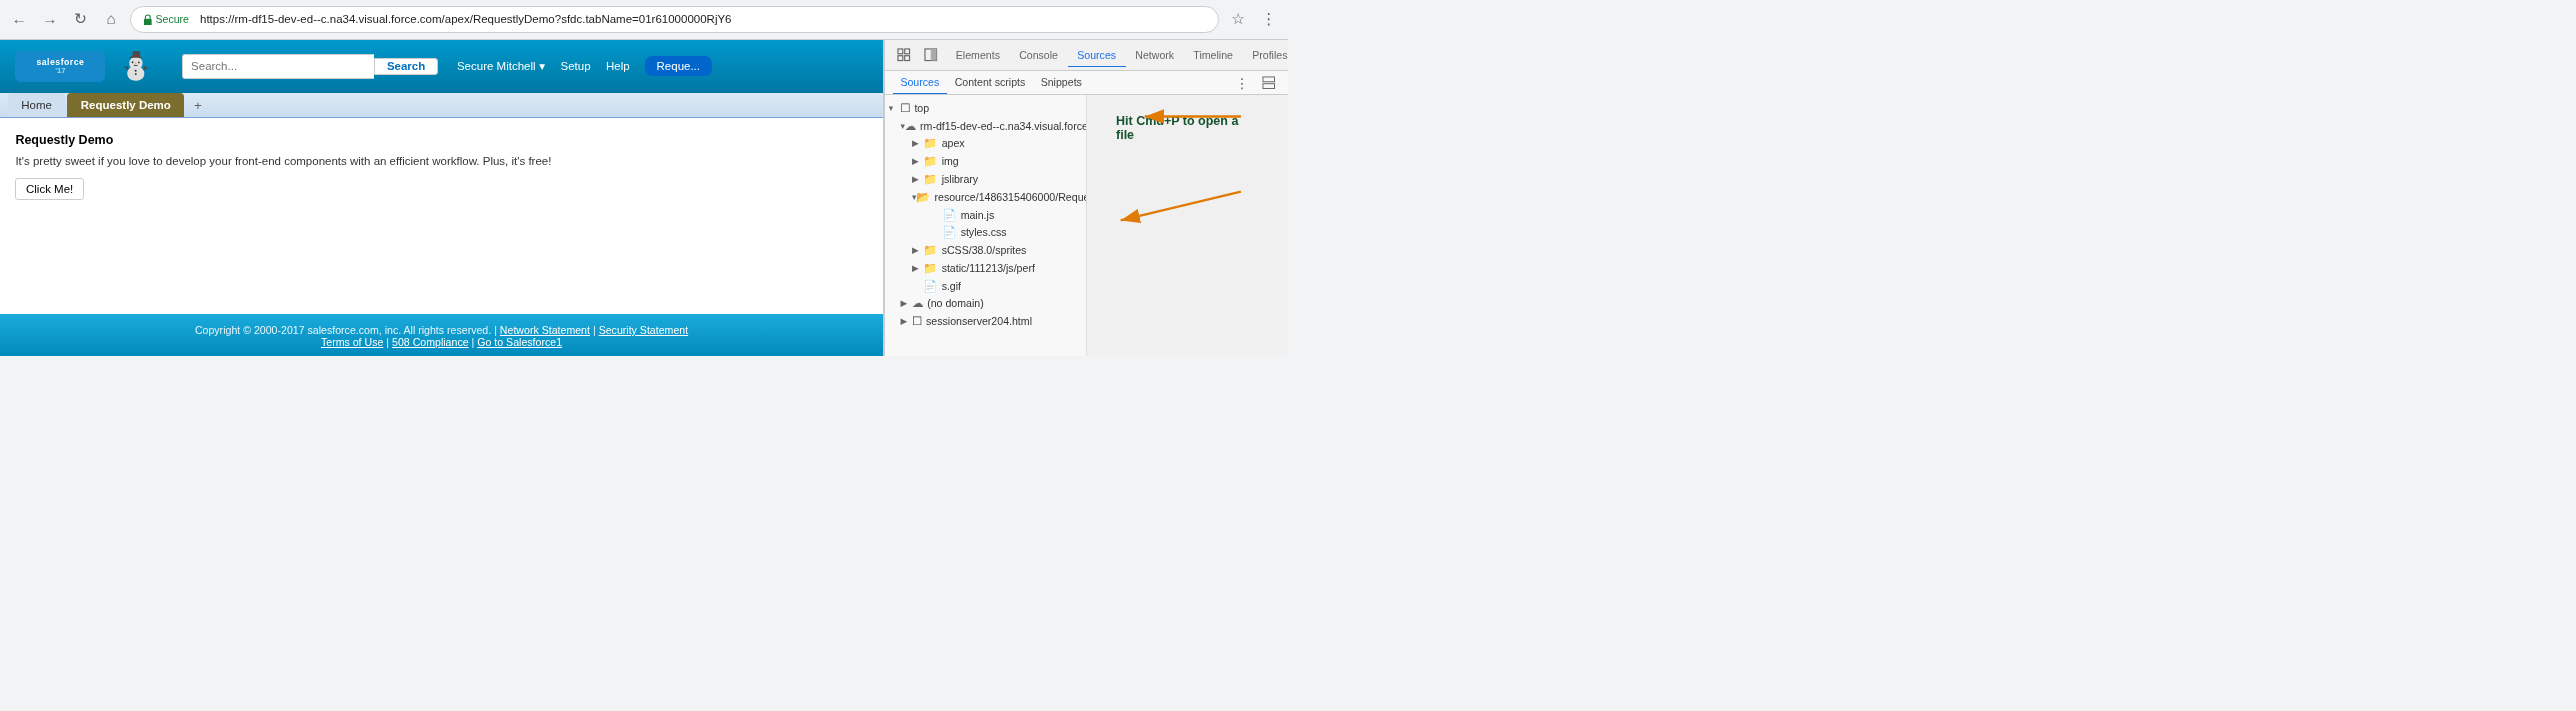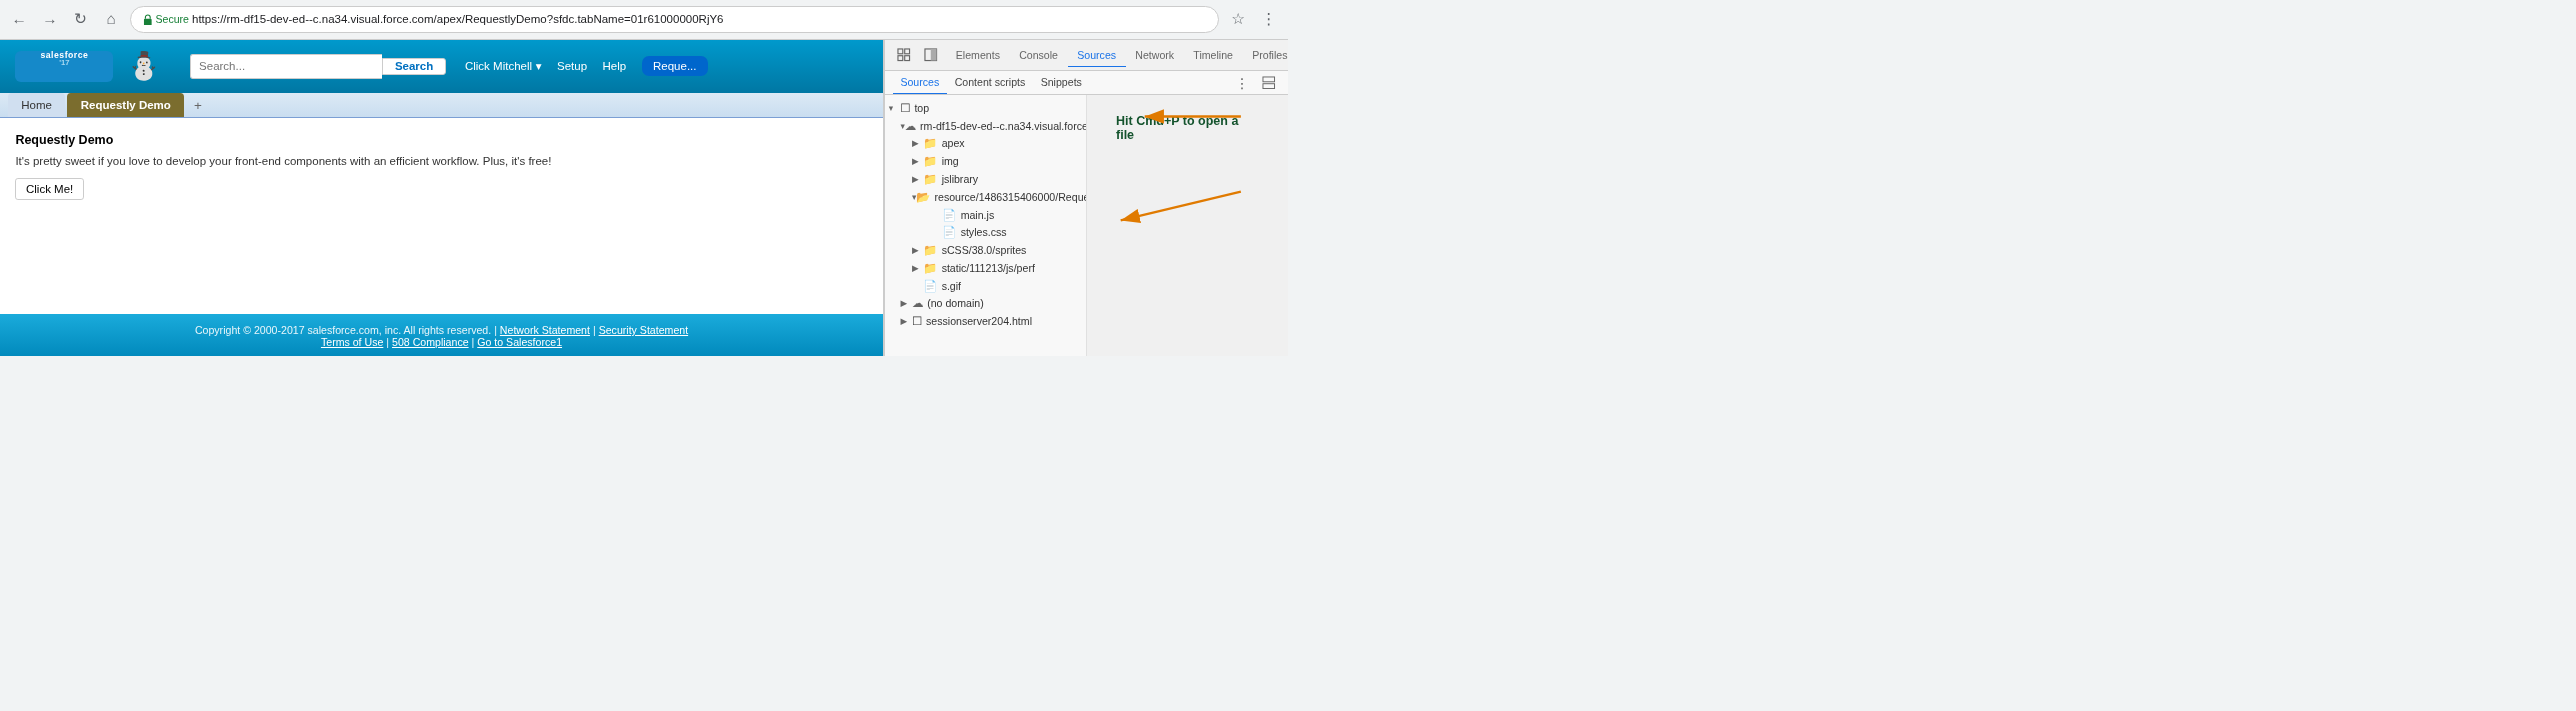--- a/index.html
+++ b/index.html
@@ -24,21 +24,21 @@
       font-size: 15.4px;
     }
     .address-bar {
       flex: 1;
       display: flex;
       align-items: center;
       background: white;
       border: 1px solid #ccc;
       border-radius: 19px;
       padding: 3.8px 11.5px;
-      gap: 3px;
+      gap: 11px;
       height: 27px;
     }
     .secure-badge {
       display: flex; align-items: center; gap: 2.9px;
       color: #188038; font-size: 10.6px; font-weight: 500;
     }
     .url-text {
       font-size: 11.5px; color: #202124; flex: 1;
     }
     .toolbar-icon {
@@ -64,24 +64,24 @@
 
     
     .sf-header {
       background: linear-gradient(180deg, #0099cc 0%, #0077a3 100%);
       padding: 7.7px 15.4px;
       display: flex;
       align-items: center;
       gap: 11.5px;
     }
     .sf-logo {
-      width: 98px; height: 31px;
+      width: 90px; height: 31px;
       background: #1589c9;
       border-radius: 5.8px;
-      display: flex; justify-content: center;
+      display: flex; align-items: center; justify-content: center;
       color: white; font-weight: bold; font-size: 10.6px;
       font-family: Arial;
     }
     .sf-logo-inner {
       display: flex; flex-direction: column; align-items: center;
       line-height: 1;
     }
     .sf-snowman {
       width: 38px; height: 38px;
       display: flex; align-items: center; justify-content: center;
@@ -337,21 +337,21 @@
       </div>
       <div class="sf-snowman">
         <span>⛄</span>
       </div>
       <div class="sf-search-container">
         <input class="sf-search-input" type="text" placeholder="Search..." style="">
         <button class="sf-search-btn">Search</button>
       </div>
       <div class="sf-nav-links">
         <span class="sf-nav-link dropdown">
-          <span>Click Mitchell</span>
+          <span>Secure Mitchell</span>
           <span>▾</span>
         </span>
         <span class="sf-nav-link">Setup</span>
         <span class="sf-nav-link">Help</span>
         <div class="sf-btn-primary">Reque...</div>
       </div>
     </div>
 
     <div class="sf-tabs">
       <div class="sf-tab inactive">Home</div>

